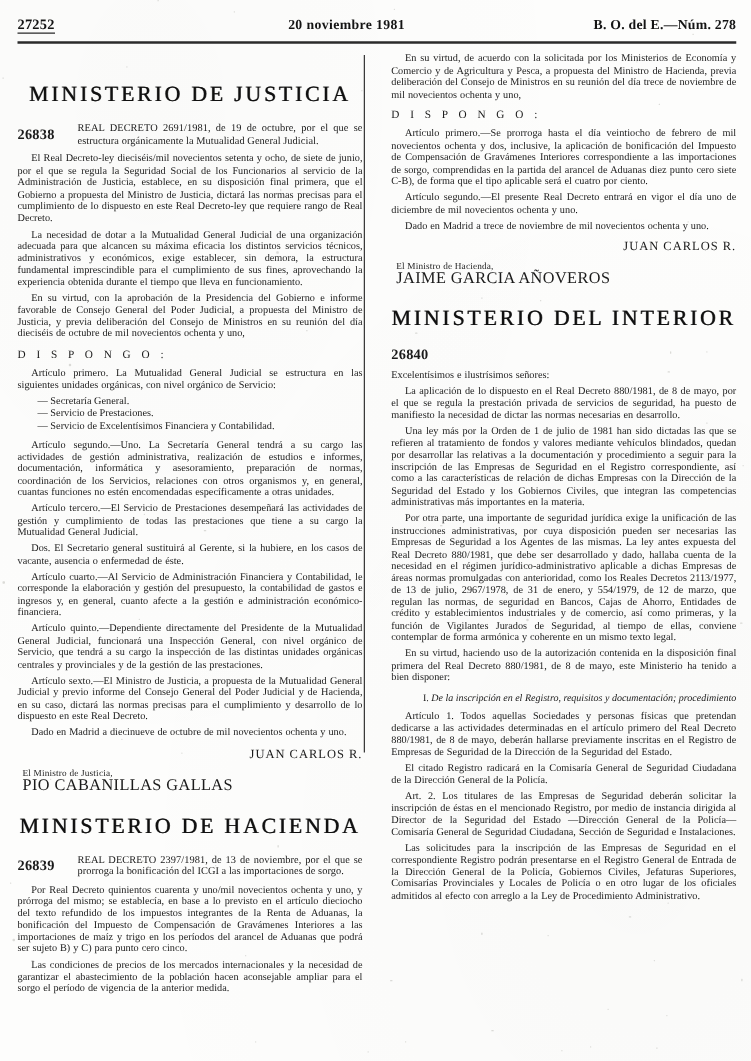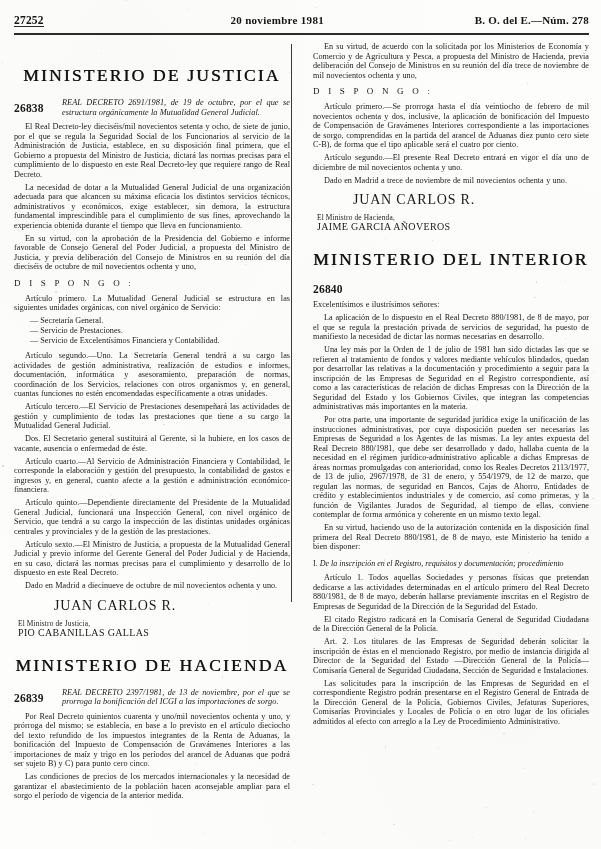--- a/index.html
+++ b/index.html
@@ -125,21 +125,20 @@
   .item-num {
     font-family: "Liberation Serif", serif;
     font-weight: bold;
     font-size: 11.5px;
     width: 48px;
     flex: 0 0 48px;
     letter-spacing: .2px;
     padding-top: 1px;
   }
   .item-title {
-    font-style: italic;
     font-size: 8.3px;
     line-height: 9.6px;
     text-align: justify;
     flex: 1;
     letter-spacing: .05px;
   }
 
   
   p.body {
     font-size: 8.2px;
@@ -168,37 +167,37 @@
     font-size: 8.2px;
     line-height: 10px;
     letter-spacing: .02px;
   }
   ul.units li::before {
     content: "— ";
   }
 
   
   .sig-king {
-    text-align: left;
-    font-size: 14px;
+    text-align: right;
+    font-size: 10px;
     letter-spacing: .8px;
     margin: 7px 0 5px 0;
     padding-left: 40px;
   }
   .sig-block {
     font-size: 7.6px;
     line-height: 9px;
     margin: 0 0 8px 4px;
     letter-spacing: .15px;
   }
   .sig-role { font-size: 7.4px; }
-  .sig-name { font-size: 10px; letter-spacing: .35px; }
+  .sig-name { font-size: 13px; letter-spacing: .35px; }
 
   .section-head {
-    text-align: left;
+    text-align: right;
     font-size: 8px;
     font-style: italic;
     margin: 7px 0 5px 0;
     line-height: 9.5px;
   }
   .section-head .num {
     font-style: normal;
   }
   .greeting {
     font-size: 8.2px;
@@ -245,21 +244,21 @@
         <li>Secretaría General.</li>
         <li>Servicio de Prestaciones.</li>
         <li>Servicio de Excelentísimos Financiera y Contabilidad.</li>
       </ul>
 
       <p class="body">Artículo segundo.—Uno. La Secretaría General tendrá a su cargo las actividades de gestión administrativa, realización de estudios e informes, documentación, informática y asesoramiento, preparación de normas, coordinación de los Servicios, relaciones con otros organismos y, en general, cuantas funciones no estén encomendadas específicamente a otras unidades.</p>
       <p class="body">Artículo tercero.—El Servicio de Prestaciones desempeñará las actividades de gestión y cumplimiento de todas las prestaciones que tiene a su cargo la Mutualidad General Judicial.</p>
       <p class="body">Dos. El Secretario general sustituirá al Gerente, si la hubiere, en los casos de vacante, ausencia o enfermedad de éste.</p>
       <p class="body">Artículo cuarto.—Al Servicio de Administración Financiera y Contabilidad, le corresponde la elaboración y gestión del presupuesto, la contabilidad de gastos e ingresos y, en general, cuanto afecte a la gestión e administración económico-financiera.</p>
       <p class="body">Artículo quinto.—Dependiente directamente del Presidente de la Mutualidad General Judicial, funcionará una Inspección General, con nivel orgánico de Servicio, que tendrá a su cargo la inspección de las distintas unidades orgánicas centrales y provinciales y de la gestión de las prestaciones.</p>
-      <p class="body">Artículo sexto.—El Ministro de Justicia, a propuesta de la Mutualidad General Judicial y previo informe del Gerente General del Poder Judicial y de Hacienda, en su caso, dictará las normas precisas para el cumplimiento y desarrollo de lo dispuesto en este Real Decreto.</p>
+      <p class="body">Artículo sexto.—El Ministro de Justicia, a propuesta de la Mutualidad General Judicial y previo informe del Consejo General del Poder Judicial y de Hacienda, en su caso, dictará las normas precisas para el cumplimiento y desarrollo de lo dispuesto en este Real Decreto.</p>
 
       <p class="body">Dado en Madrid a diecinueve de octubre de mil novecientos ochenta y uno.</p>
 
       <div class="sig-king">JUAN CARLOS R.</div>
 
       <div class="sig-block">
         <div class="sig-role">El Ministro de Justicia,</div>
         <div class="sig-name">PIO CABANILLAS GALLAS</div>
       </div>
 

